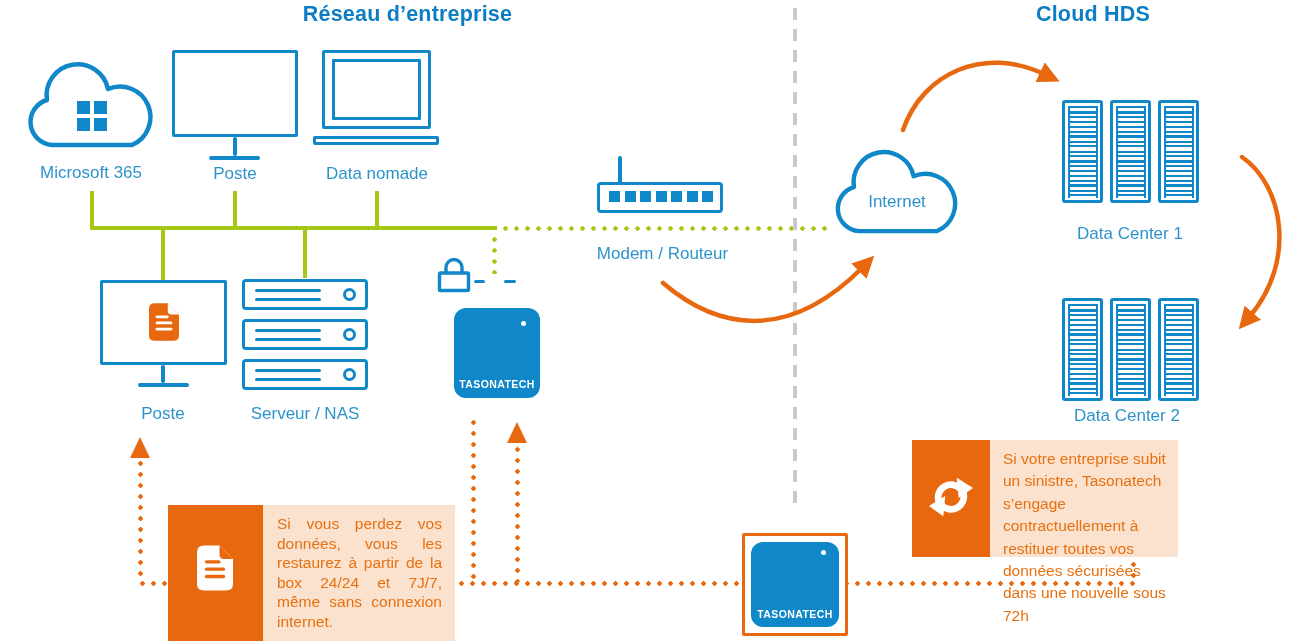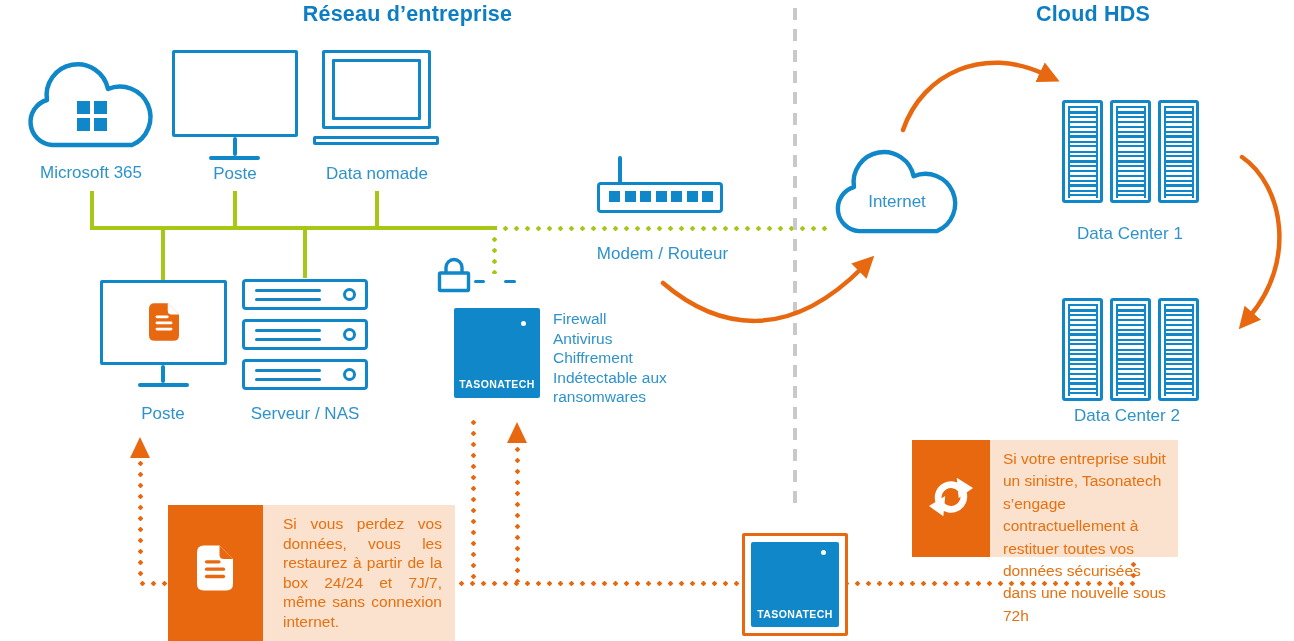--- a/index.html
+++ b/index.html
@@ -48,31 +48,31 @@
 
   .mslogo{position:absolute;display:grid;grid-template-columns:13px 13px;grid-template-rows:13px 13px;gap:4px;}
   .mslogo b{background:var(--blue);}
 
   
   .rack{position:absolute;width:41px;height:103px;border:3.5px solid var(--blue);border-radius:3px;background:#fff;}
   .rack-inner{position:absolute;inset:2.5px;border-left:2.5px solid var(--blue);border-right:2.5px solid var(--blue);
     background:repeating-linear-gradient(to bottom,var(--blue) 0 2.2px,#fff 2.2px 5.4px,var(--blue) 5.4px 7.6px,#fff 7.6px 9.8px);}
 
   
-  .tas{position:absolute;background:var(--blue);border-radius:2px;}
+  .tas{position:absolute;background:var(--blue);border-radius:12px;}
   .tas .wdot{position:absolute;width:5px;height:5px;border-radius:50%;background:#fff;}
   .tas .brand{position:absolute;left:0;right:0;bottom:8px;text-align:center;color:#fff;font-weight:700;font-size:10.5px;letter-spacing:.4px;}
   .tas-framed{position:absolute;border:3.5px solid var(--orange);border-radius:2px;background:#fff;}
 
   .features{position:absolute;font-size:15.5px;line-height:19.6px;color:var(--blue-text);white-space:pre-line;}
 
   
   .co-icon{position:absolute;background:var(--orange);}
   .co-body{position:absolute;background:var(--peach);color:var(--orange-text);font-size:15.5px;}
-  .co-body.justify{text-align:justify;line-height:19.5px;padding:9px 13px 0 20px;}
+  .co-body.justify{text-align:justify;line-height:19.5px;padding:9px 13px 0 14px;}
   .co-body.plain{line-height:22.4px;padding:8px 8px 0 13px;}
 
   .tri-up{position:absolute;width:0;height:0;border-left:10px solid transparent;border-right:10px solid transparent;border-bottom:21px solid var(--orange);}
 
   svg{display:block;}
 </style>
 </head>
 <body>
 
 <div id="canvas">
@@ -167,25 +167,20 @@
     <path d="M10 19 V13.5 A8 8 0 0 1 26 13.5 V19" fill="none" stroke="#0f87c8" stroke-width="3.4"></path>
     <rect x="3.5" y="19" width="29" height="17.5" rx="1" fill="#fff" stroke="#0f87c8" stroke-width="3.4"></rect>
   </svg>
   <div class="bluebar" style="left:474px;top:280px;width:11px;height:3.4px;"></div>
   <div class="bluebar" style="left:504px;top:280px;width:12px;height:3.4px;"></div>
 
   <div class="tas" style="left:454px;top:308px;width:86px;height:90px;">
     <div class="wdot" style="left:67px;top:13px;"></div>
     <div class="brand">TASONATECH</div>
   </div>
-  <div class="features" style="left:553px;top:309px;width:140px;">Firewall
-Antivirus
-Chiffrement
-Indétectable aux
-ransomwares</div>
 
   <svg class="abs" style="left:0;top:0;pointer-events:none;" width="1294" height="641" viewBox="0 0 1294 641">
     <defs>
       <marker id="ah" viewBox="0 0 10 10" refX="2" refY="5" markerWidth="4.8" markerHeight="4.8" orient="auto">
         <path d="M0 0 L10 5 L0 10 Z" fill="#e8680f"></path>
       </marker>
     </defs>
     <path d="M663 283 C718 330 788 342 862 268" fill="none" stroke="#e8680f" stroke-width="4.5" stroke-linecap="round" marker-end="url(#ah)"></path>
     <path d="M903 130 C923 72 985 46 1044 74" fill="none" stroke="#e8680f" stroke-width="4.5" stroke-linecap="round" marker-end="url(#ah)"></path>
     <path d="M1242 157 C1284 186 1296 262 1250 316" fill="none" stroke="#e8680f" stroke-width="4.5" stroke-linecap="round" marker-end="url(#ah)"></path>

